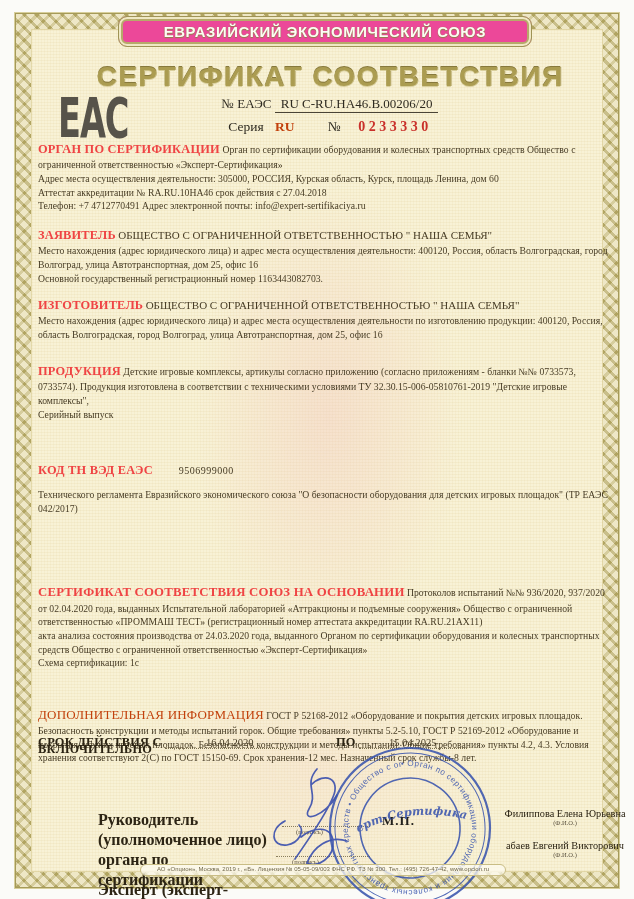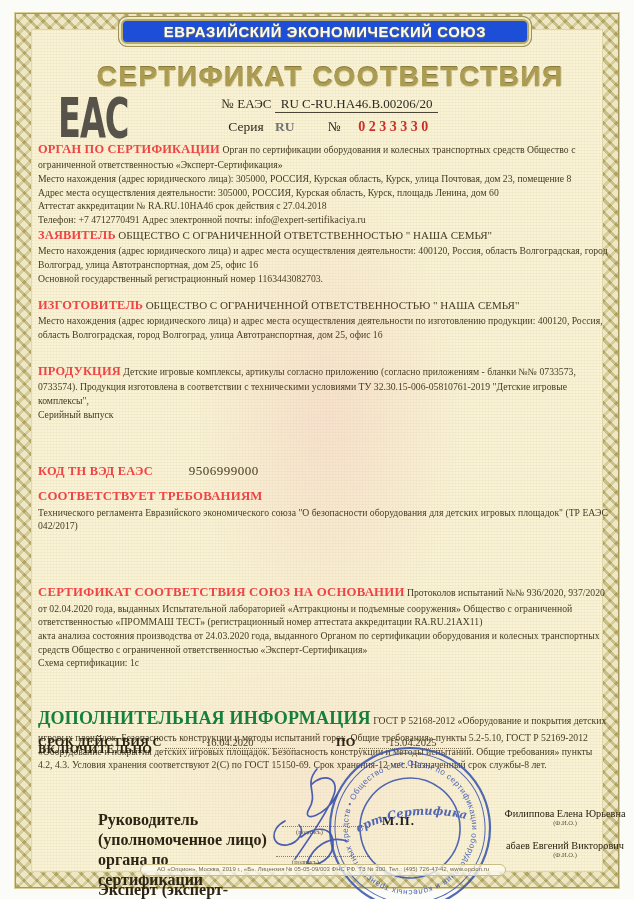--- a/index.html
+++ b/index.html
@@ -25,47 +25,47 @@
       #f8f2d6;
     border:1px solid #cfc28280;
   }
   .eac-mark{
     position:absolute;left:58px;top:84px;width:60px;
     font-family:"DejaVu Sans",sans-serif;font-weight:800;font-size:32px;color:#57534a;
     transform:scale(1.05,1.75);transform-origin:left top;letter-spacing:-1px;
   }
   .union-box{
     position:absolute;left:118px;top:16px;width:412px;height:29px;
-    background:#1d4ed8;border-radius:9px;border:1px solid #9f9355;
+    background:#ec4899;border-radius:9px;border:1px solid #9f9355;
     box-shadow:inset 0 0 0 2px #efe8c4, inset 0 0 0 4px #b6aa6a;
     display:flex;align-items:center;justify-content:center;
   }
   .union-box span{
     font-family:"Liberation Sans",sans-serif;font-weight:700;font-size:15.5px;color:#fdfcf4;
     letter-spacing:.6px;white-space:nowrap;text-shadow:0 1px 1px #8d8148, 0 0 1px #8d8148;
     transform:scaleX(.96);
   }
   .doc-title{
     position:absolute;left:70px;top:61px;width:520px;text-align:center;
     font-family:"Liberation Sans",sans-serif;font-weight:800;font-size:28px;color:#ab9c51;
     letter-spacing:1.5px;white-space:nowrap;
     text-shadow:0 1px 0 #d9cf9d,0 -1px 0 #87793c,1px 0 0 #c3b77e;
   }
   .num-line{position:absolute;left:70px;top:96px;width:520px;text-align:center;font-size:13px;color:#2e2a20;}
   .num-line .val{border-bottom:1px solid #4a4436;padding:0 6px 1px;}
   .series-line{position:absolute;left:70px;top:119px;width:520px;text-align:center;font-size:13.5px;color:#2e2a20;}
-  .series-line .ru{color:#737373;font-weight:700;margin:0 30px 0 8px;}
+  .series-line .ru{color:#c2410c;font-weight:700;margin:0 30px 0 8px;}
   .series-line .no{margin-right:14px;}
   .series-line .serial{color:#c9302a;font-weight:700;letter-spacing:3.5px;font-size:14px;}
   .sec{position:absolute;left:38px;width:570px;}
   .h{font-weight:700;font-size:12.4px;color:#ef4444;letter-spacing:.2px;margin-top:16px;}
-  .h-big{font-weight:700;font-size:18px;color:#15803d;letter-spacing:.2px;}
+  .h-big{font-weight:400;font-size:13px;color:#c2410c;letter-spacing:.2px;}
   .body, .line{font-size:9.7px;line-height:1.4;color:#463b24;}
   .lead-caps{font-size:11px;}
-  .kod-val{font-size:13px;margin-left:36px;letter-spacing:.5px;}
+  .kod-val{font-size:10px;margin-left:26px;letter-spacing:.5px;}
   .validity{position:absolute;left:38px;top:735px;width:570px;font-size:12.4px;color:#2c2414;}
   .validity b{letter-spacing:.2px;}
   .dotfill{display:inline-block;border-bottom:1px dotted #7a7050;text-align:center;font-weight:400;font-size:10.6px;color:#463b24;}
   .incl{position:absolute;left:38px;top:742px;font-weight:700;font-size:12.4px;color:#2c2414;letter-spacing:.2px;}
   .role{position:absolute;font-size:16px;line-height:1.25;color:#2c2414;font-weight:700;width:178px;}
   .sign-caption{position:absolute;font-size:6.5px;color:#5c5340;}
   .fio-wrap{position:absolute;width:190px;text-align:center;}
   .fio-name{font-size:10.3px;color:#2c2414;}
   .fio-cap{font-size:6.5px;color:#5c5340;margin-top:0px;}
   .mp{position:absolute;left:382px;top:813px;font-weight:700;font-size:13px;color:#22201c;letter-spacing:1px;}
@@ -101,21 +101,20 @@
 
   <div class="series-line">
     <span>Серия</span>
     <span class="ru">RU</span>
     <span class="no">№</span>
     <span class="serial">0233330</span>
   </div>
 
   <div class="sec" style="top:141px">
     <div class="body"><b class="h">ОРГАН ПО СЕРТИФИКАЦИИ</b> <span>Орган по сертификации оборудования и колесных транспортных средств Общество с ограниченной ответственностью «Эксперт-Сертификация»</span></div>
-    <div class="line">Место нахождения (адрес юридического лица): 305000, РОССИЯ, Курская область, Курск, улица Почтовая, дом 23, помещение 8</div>
     <div class="line">Адрес места осуществления деятельности: 305000, РОССИЯ, Курская область, Курск, площадь Ленина, дом 60</div>
     <div class="line">Аттестат аккредитации № RA.RU.10НА46 срок действия с 27.04.2018</div>
     <div class="line">Телефон: +7 4712770491 Адрес электронной почты: info@expert-sertifikaciya.ru</div>
   </div>
 
   <div class="sec" style="top:227px">
     <div class="body"><b class="h">ЗАЯВИТЕЛЬ</b> <span class="lead-caps">ОБЩЕСТВО С ОГРАНИЧЕННОЙ ОТВЕТСТВЕННОСТЬЮ " НАША СЕМЬЯ"</span></div>
     <div class="line">Место нахождения (адрес юридического лица) и адрес места осуществления деятельности: 400120, Россия, область Волгоградская, город Волгоград, улица Автотранспортная, дом 25, офис 16</div>
     <div class="line">Основной государственный регистрационный номер 1163443082703.</div>
   </div>
@@ -128,21 +127,20 @@
   <div class="sec" style="top:363px">
     <div class="body"><b class="h">ПРОДУКЦИЯ</b> <span>Детские игровые комплексы, артикулы согласно приложению (согласно приложениям - бланки №№ 0733573, 0733574). Продукция изготовлена в соответствии с техническими условиями ТУ 32.30.15-006-05810761-2019 "Детские игровые комплексы",</span></div>
     <div class="line">Серийный выпуск</div>
   </div>
 
   <div class="sec" style="top:462px">
     <div class="body"><b class="h">КОД ТН ВЭД ЕАЭС</b><span class="kod-val">9506999000</span></div>
   </div>
 
   <div class="sec" style="top:488px">
-    <div class="body"><b class="h" style="font-size:12.8px">СООТВЕТСТВУЕТ ТРЕБОВАНИЯМ</b></div>
     <div class="line">Технического регламента Евразийского экономического союза "О безопасности оборудования для детских игровых площадок" (ТР ЕАЭС 042/2017)</div>
   </div>
 
   <div class="sec" style="top:584px">
     <div class="body"><b class="h" style="font-size:12.8px">СЕРТИФИКАТ СООТВЕТСТВИЯ СОЮЗ НА ОСНОВАНИИ</b> <span>Протоколов испытаний №№ 936/2020, 937/2020 от 02.04.2020 года, выданных Испытательной лабораторией «Аттракционы и подъемные сооружения» Общество с ограниченной ответственностью «ПРОММАШ ТЕСТ» (регистрационный номер аттестата аккредитации RA.RU.21АХ11)</span></div>
     <div class="line">акта анализа состояния производства от 24.03.2020 года, выданного Органом по сертификации оборудования и колесных транспортных средств Общество с ограниченной ответственностью «Эксперт-Сертификация»</div>
     <div class="line">Схема сертификации: 1с</div>
   </div>
 
   <div class="sec" style="top:706px">

